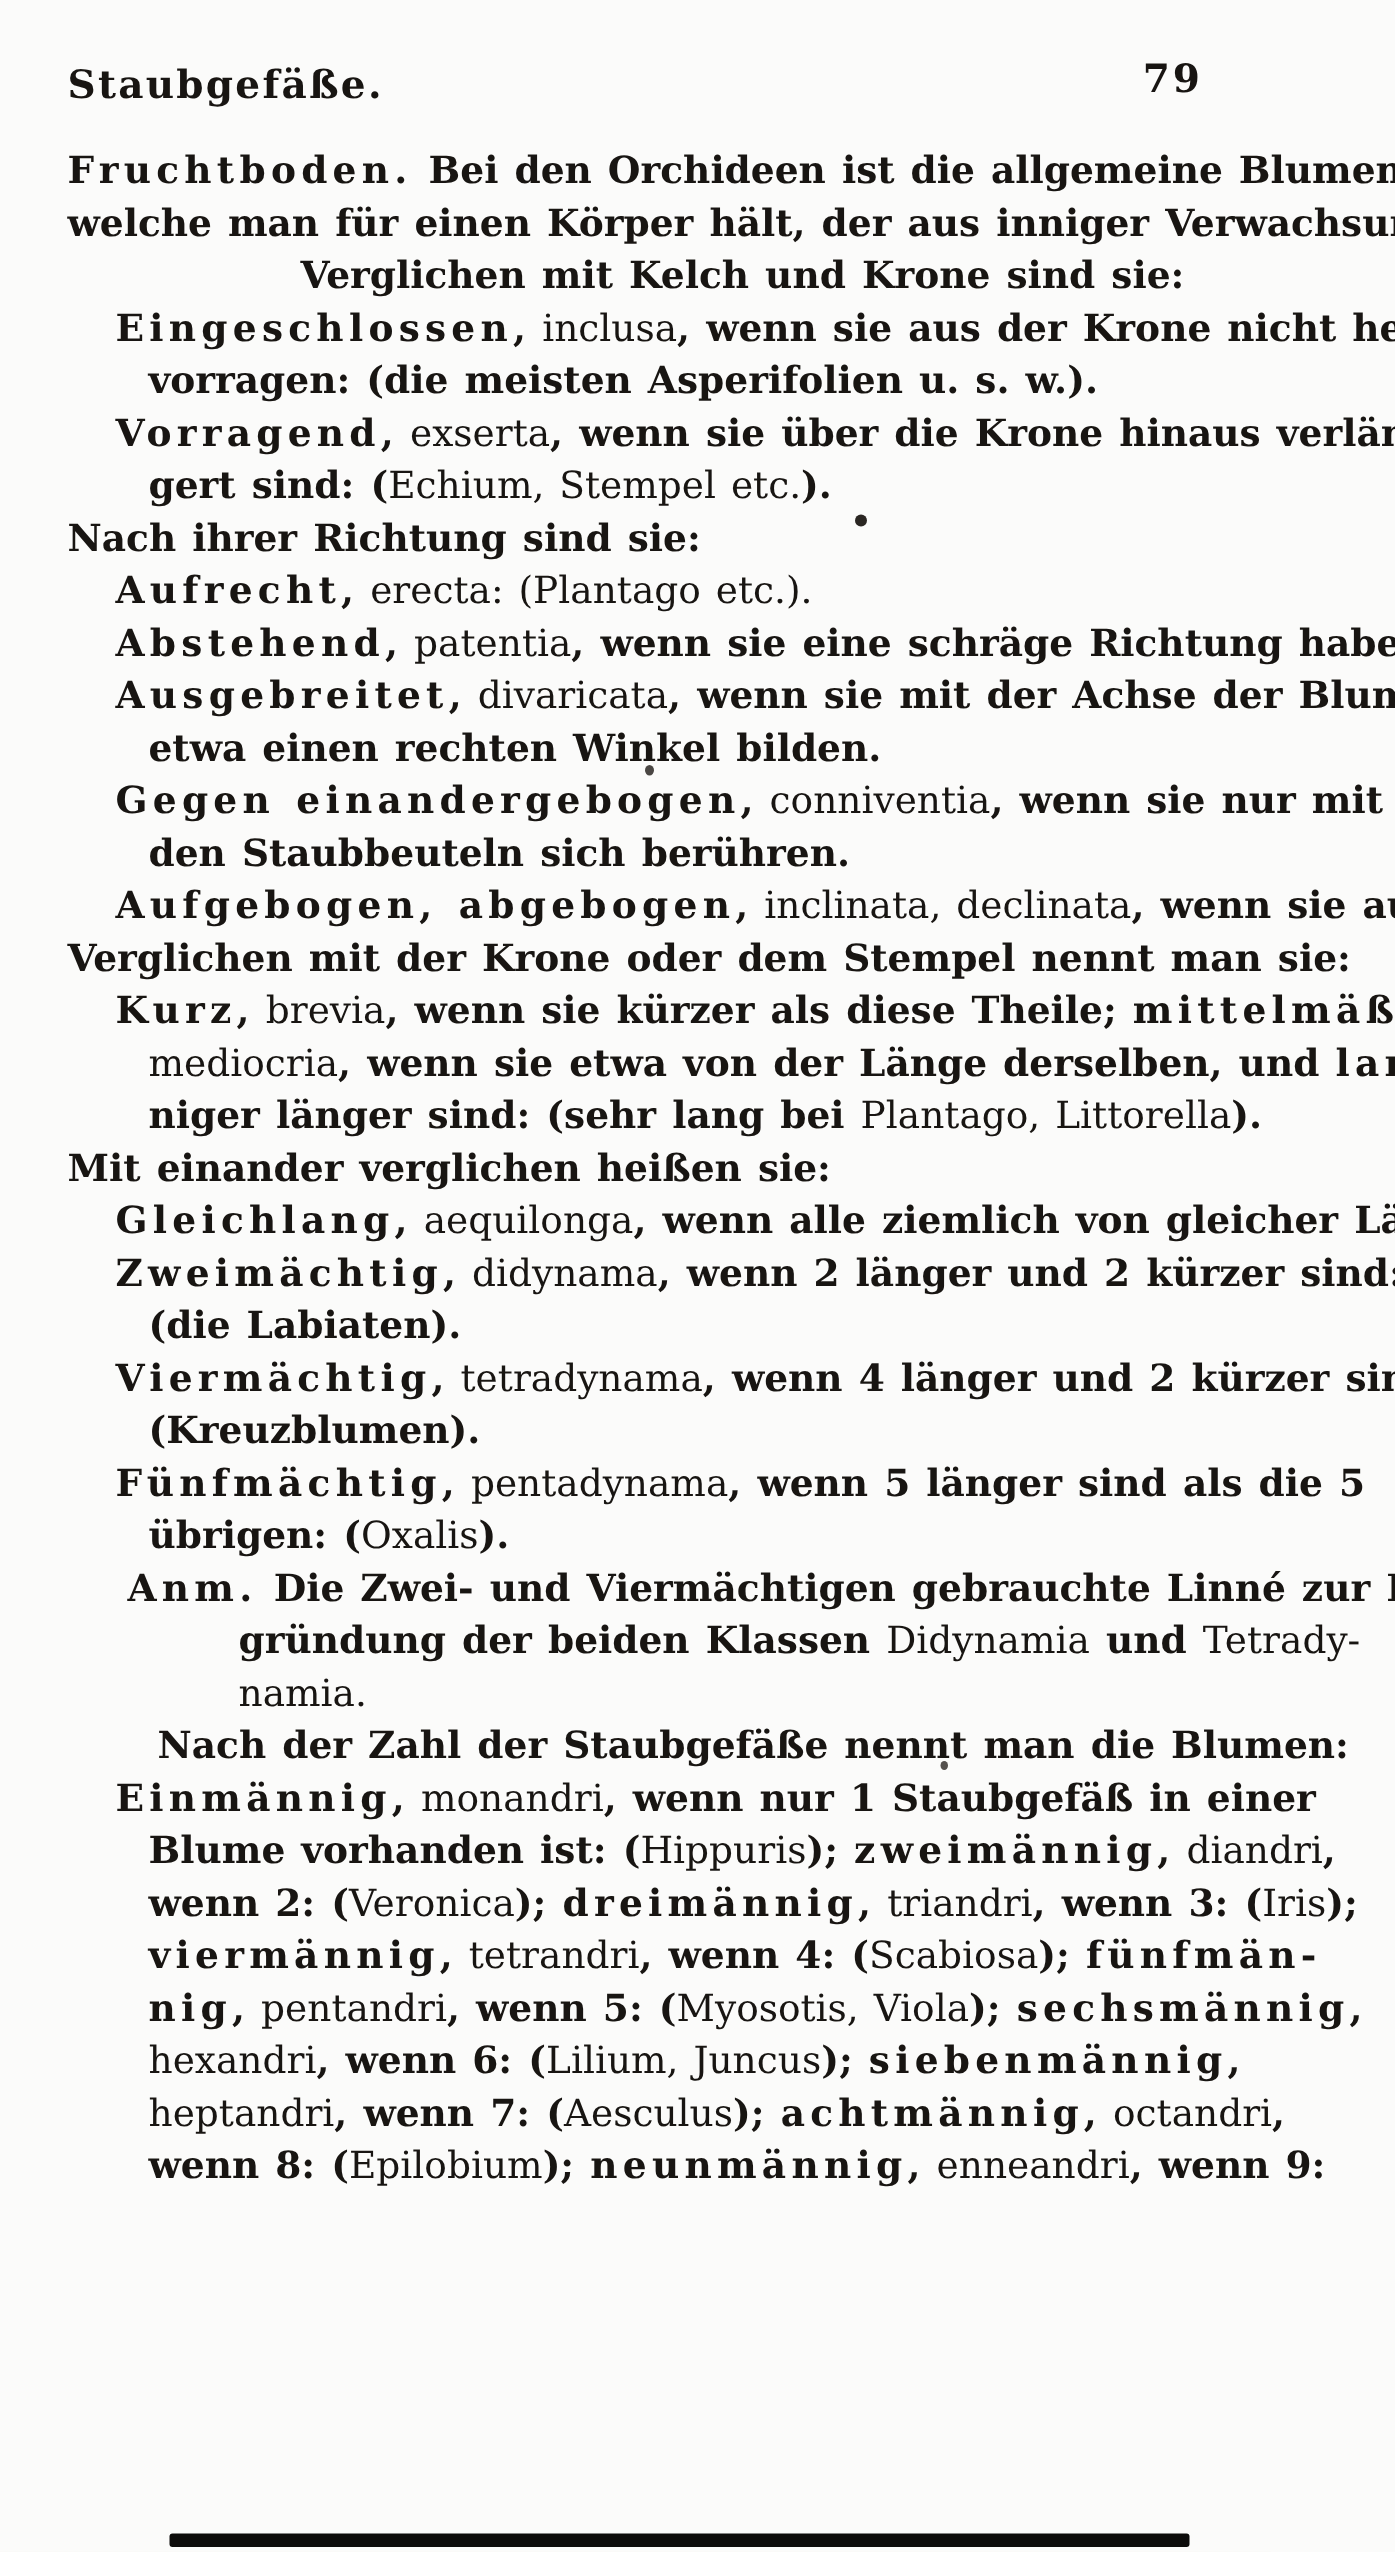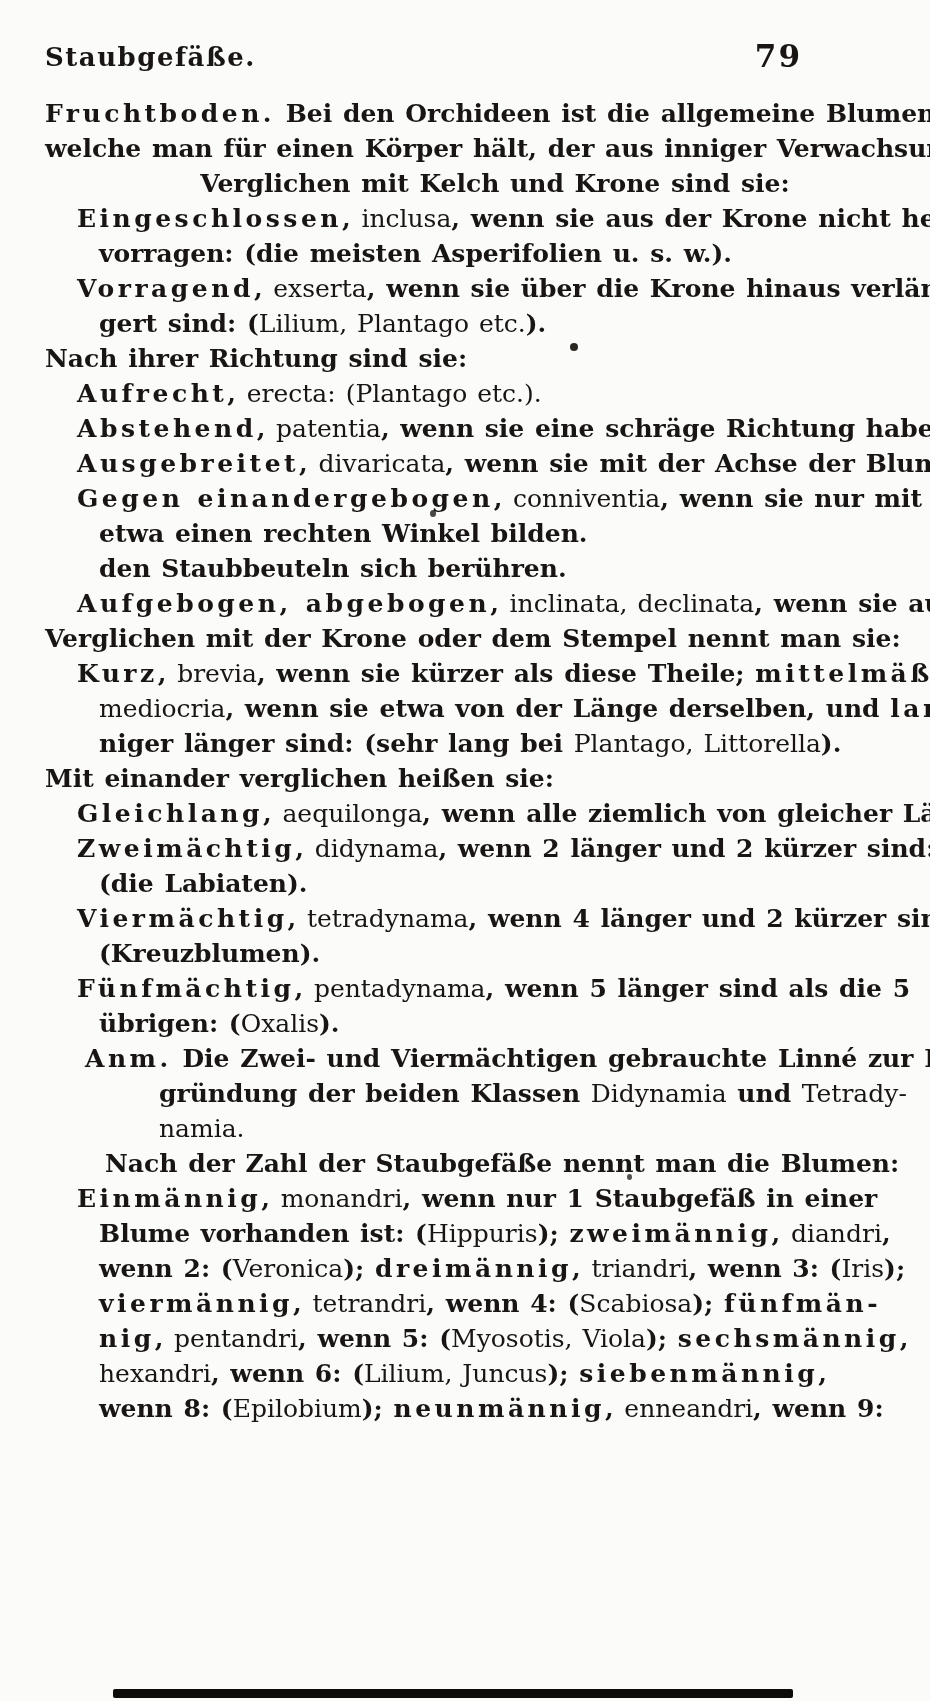--- a/index.html
+++ b/index.html
@@ -16,21 +16,21 @@
     color: #181512;
   }
   
   #running-head {
     position: absolute; top: 42px; left: 45px; width: 830px;
     text-align: left;
     font-size: 26px; font-weight: 700; letter-spacing: 1.5px;
   }
   #page-number {
     position: absolute; top: 38px; right: 128px;
-    font-size: 31px; font-weight: 700; letter-spacing: 2px;
+    font-size: 26px; font-weight: 700; letter-spacing: 2px;
   }
   
   #text-block {
     position: absolute; top: 96px; left: 45px; width: 840px;
   }
   .line {
     height: 35px; line-height: 35px;
     font-size: 25px;
     white-space: nowrap;
     word-spacing: 2px;
@@ -62,27 +62,27 @@
   <div id="running-head">Staubgefäße.</div>
   <div id="page-number">79</div>
 
   <div id="text-block">
       <div class="line i0"><span class="run-fraktur-spaced">Fruchtboden.</span><span class="run-fraktur">  Bei den Orchideen ist die allgemeine Blumensäule,</span></div>
       <div class="line i0"><span class="run-fraktur">welche man für einen Körper hält, der aus inniger Verwachsung</span></div>
       <div class="line i2"><span class="run-fraktur">Verglichen mit Kelch und Krone sind sie:</span></div>
       <div class="line i1"><span class="run-fraktur-spaced">Eingeschlossen</span><span class="run-fraktur">, </span><span class="run-latin">inclusa</span><span class="run-fraktur">, wenn sie aus der Krone nicht her-</span></div>
       <div class="line i3"><span class="run-fraktur">vorragen: (die meisten Asperifolien u. s. w.).</span></div>
       <div class="line i1"><span class="run-fraktur-spaced">Vorragend</span><span class="run-fraktur">, </span><span class="run-latin">exserta</span><span class="run-fraktur">, wenn sie über die Krone hinaus verlän-</span></div>
-      <div class="line i3"><span class="run-fraktur">gert sind: (</span><span class="run-latin">Lilium, Plantago etc.</span><span class="run-fraktur">).</span></div>
+      <div class="line i3"><span class="run-fraktur">gert sind: (</span><span class="run-latin">Echium, Stempel etc.</span><span class="run-fraktur">).</span></div>
       <div class="line i0"><span class="run-fraktur">Nach ihrer Richtung sind sie:</span></div>
       <div class="line i1"><span class="run-fraktur-spaced">Aufrecht</span><span class="run-fraktur">, </span><span class="run-latin">erecta: (Plantago etc.).</span></div>
       <div class="line i1"><span class="run-fraktur-spaced">Abstehend</span><span class="run-fraktur">, </span><span class="run-latin">patentia</span><span class="run-fraktur">, wenn sie eine schräge Richtung haben.</span></div>
       <div class="line i1"><span class="run-fraktur-spaced">Ausgebreitet</span><span class="run-fraktur">, </span><span class="run-latin">divaricata</span><span class="run-fraktur">, wenn sie mit der Achse der Blume</span></div>
+      <div class="line i3"><span class="run-fraktur">etwa einen rechten Winkel bilden.</span></div>
       <div class="line i1"><span class="run-fraktur-spaced">Gegen einandergebogen</span><span class="run-fraktur">, </span><span class="run-latin">conniventia</span><span class="run-fraktur">, wenn sie nur mit</span></div>
-      <div class="line i3"><span class="run-fraktur">etwa einen rechten Winkel bilden.</span></div>
       <div class="line i3"><span class="run-fraktur">den Staubbeuteln sich berühren.</span></div>
       <div class="line i1"><span class="run-fraktur-spaced">Aufgebogen, abgebogen</span><span class="run-fraktur">, </span><span class="run-latin">inclinata, declinata</span><span class="run-fraktur">, wenn sie auf-</span></div>
       <div class="line i0"><span class="run-fraktur">Verglichen mit der Krone oder dem Stempel nennt man sie:</span></div>
       <div class="line i1"><span class="run-fraktur-spaced">Kurz</span><span class="run-fraktur">, </span><span class="run-latin">brevia</span><span class="run-fraktur">, wenn sie kürzer als diese Theile; </span><span class="run-fraktur-spaced">mittelmäßig</span></div>
       <div class="line i3"><span class="run-latin">mediocria</span><span class="run-fraktur">, wenn sie etwa von der Länge derselben, und </span><span class="run-fraktur-spaced">lang</span></div>
       <div class="line i3"><span class="run-fraktur">niger länger sind: (sehr lang bei </span><span class="run-latin">Plantago, Littorella</span><span class="run-fraktur">).</span></div>
       <div class="line i0"><span class="run-fraktur">Mit einander verglichen heißen sie:</span></div>
       <div class="line i1"><span class="run-fraktur-spaced">Gleichlang</span><span class="run-fraktur">, </span><span class="run-latin">aequilonga</span><span class="run-fraktur">, wenn alle ziemlich von gleicher Länge</span></div>
       <div class="line i1"><span class="run-fraktur-spaced">Zweimächtig</span><span class="run-fraktur">, </span><span class="run-latin">didynama</span><span class="run-fraktur">, wenn 2 länger und 2 kürzer sind:</span></div>
       <div class="line i3"><span class="run-fraktur">(die Labiaten).</span></div>
@@ -93,20 +93,21 @@
       <div class="line i1b"><span class="run-fraktur-spaced">Anm.</span><span class="run-fraktur"> Die Zwei- und Viermächtigen gebrauchte Linné zur Be-</span></div>
       <div class="line i4"><span class="run-fraktur">gründung der beiden Klassen </span><span class="run-latin">Didynamia</span><span class="run-fraktur"> und </span><span class="run-latin">Tetrady-</span></div>
       <div class="line i4"><span class="run-latin">namia.</span></div>
       <div class="line i2"><span class="run-fraktur">Nach der Zahl der Staubgefäße nennt man die Blumen:</span></div>
       <div class="line i1"><span class="run-fraktur-spaced">Einmännig</span><span class="run-fraktur">, </span><span class="run-latin">monandri</span><span class="run-fraktur">, wenn nur 1 Staubgefäß in einer</span></div>
       <div class="line i3"><span class="run-fraktur">Blume vorhanden ist: (</span><span class="run-latin">Hippuris</span><span class="run-fraktur">); </span><span class="run-fraktur-spaced">zweimännig</span><span class="run-fraktur">, </span><span class="run-latin">diandri</span><span class="run-fraktur">,</span></div>
       <div class="line i3"><span class="run-fraktur">wenn 2: (</span><span class="run-latin">Veronica</span><span class="run-fraktur">); </span><span class="run-fraktur-spaced">dreimännig</span><span class="run-fraktur">, </span><span class="run-latin">triandri</span><span class="run-fraktur">, wenn 3: (</span><span class="run-latin">Iris</span><span class="run-fraktur">);</span></div>
       <div class="line i3"><span class="run-fraktur-spaced">viermännig</span><span class="run-fraktur">, </span><span class="run-latin">tetrandri</span><span class="run-fraktur">, wenn 4: (</span><span class="run-latin">Scabiosa</span><span class="run-fraktur">); </span><span class="run-fraktur-spaced">fünfmän-</span></div>
       <div class="line i3"><span class="run-fraktur-spaced">nig</span><span class="run-fraktur">, </span><span class="run-latin">pentandri</span><span class="run-fraktur">, wenn 5: (</span><span class="run-latin">Myosotis, Viola</span><span class="run-fraktur">); </span><span class="run-fraktur-spaced">sechsmännig</span><span class="run-fraktur">,</span></div>
       <div class="line i3"><span class="run-latin">hexandri</span><span class="run-fraktur">, wenn 6: (</span><span class="run-latin">Lilium, Juncus</span><span class="run-fraktur">); </span><span class="run-fraktur-spaced">siebenmännig</span><span class="run-fraktur">,</span></div>
+      <div class="line i3"><span class="run-latin">heptandri</span><span class="run-fraktur">, wenn 7: (</span><span class="run-latin">Aesculus</span><span class="run-fraktur">); </span><span class="run-fraktur-spaced">achtmännig</span><span class="run-fraktur">, </span><span class="run-latin">octandri</span><span class="run-fraktur">,</span></div>
       <div class="line i3"><span class="run-fraktur">wenn 8: (</span><span class="run-latin">Epilobium</span><span class="run-fraktur">); </span><span class="run-fraktur-spaced">neunmännig</span><span class="run-fraktur">, </span><span class="run-latin">enneandri</span><span class="run-fraktur">, wenn 9:</span></div>
     </div>
 
   <div class="speck" style="left:570px; top:343px; width:8px; height:8px;"></div>
   <div class="speck" style="left:430px; top:510px; width:6px; height:7px; opacity:.85;"></div>
   <div class="speck" style="left:627px; top:1174px; width:5px; height:6px; opacity:.8;"></div>
   <div id="bottom-bar"></div>
 
 </div>
 

